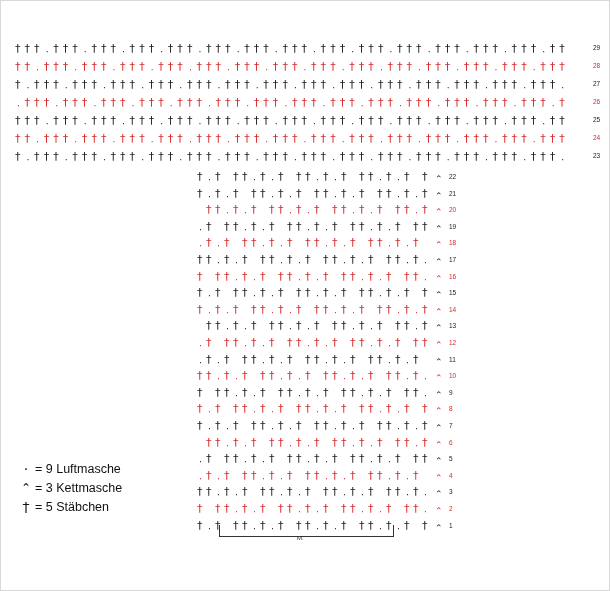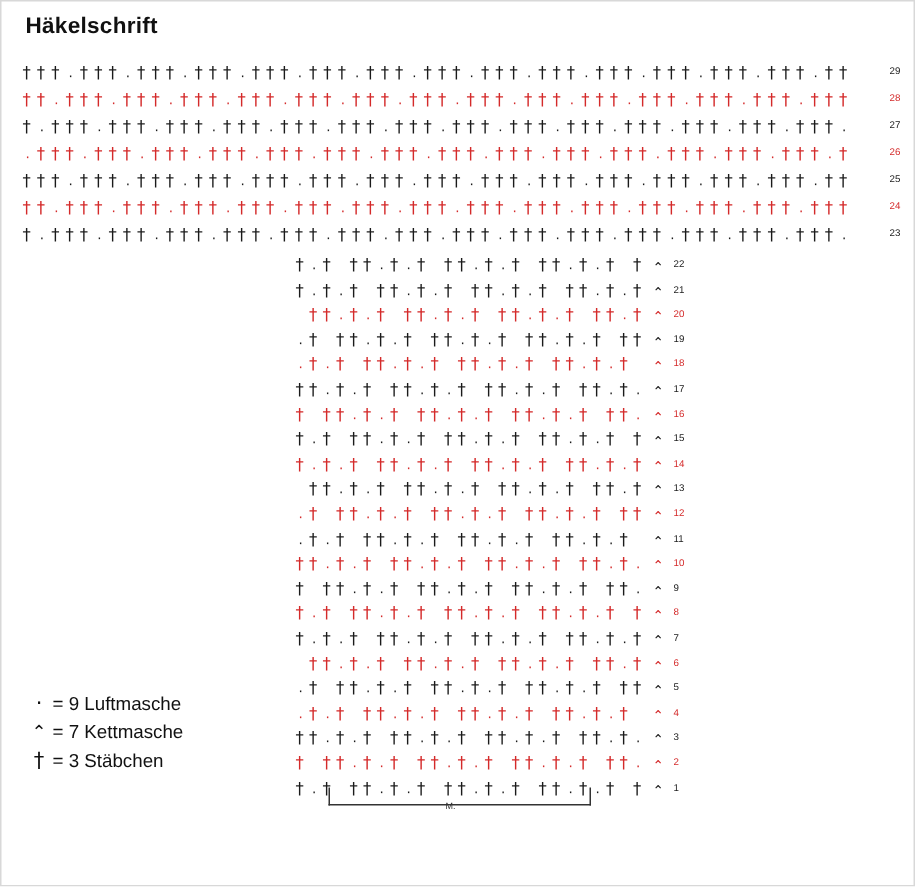--- a/index.html
+++ b/index.html
@@ -125,21 +125,20 @@
     top: 534px;
     font-size: 6px;
     color: #333;
   }
 </style>
 </head>
 <body>
 
 <div id="page">
 
-  <div class="title">Häkelschrift</div>
 
   <div id="chart">
       <span class="stitch dc" style="left: 14px; top: 14px;">†</span>
       <span class="stitch dc" style="left: 23.55px; top: 14px;">†</span>
       <span class="stitch dc" style="left: 33.1px; top: 14px;">†</span>
       <span class="stitch ch" style="left: 44.65px; top: 18px;">·</span>
       <span class="stitch dc" style="left: 52.2px; top: 14px;">†</span>
       <span class="stitch dc" style="left: 61.75px; top: 14px;">†</span>
       <span class="stitch dc" style="left: 71.3px; top: 14px;">†</span>
       <span class="stitch ch" style="left: 82.85px; top: 18px;">·</span>
@@ -1087,22 +1086,22 @@
   <div class="bracket"></div>
   <div class="bracket-label">M.</div>
 
   <div id="legend">
     <div class="legend-row">
       <span class="sym dot">·</span>
       <span>= 9 Luftmasche</span>
     </div>
     <div class="legend-row">
       <span class="sym chain">⌃</span>
-      <span>= 7 Kettmasche</span>
+      <span>= 3 Kettmasche</span>
     </div>
     <div class="legend-row">
       <span class="sym stab">†</span>
-      <span>= 3 Stäbchen</span>
+      <span>= 5 Stäbchen</span>
     </div>
   </div>
 
 
 </div>
 
 </body></html>

